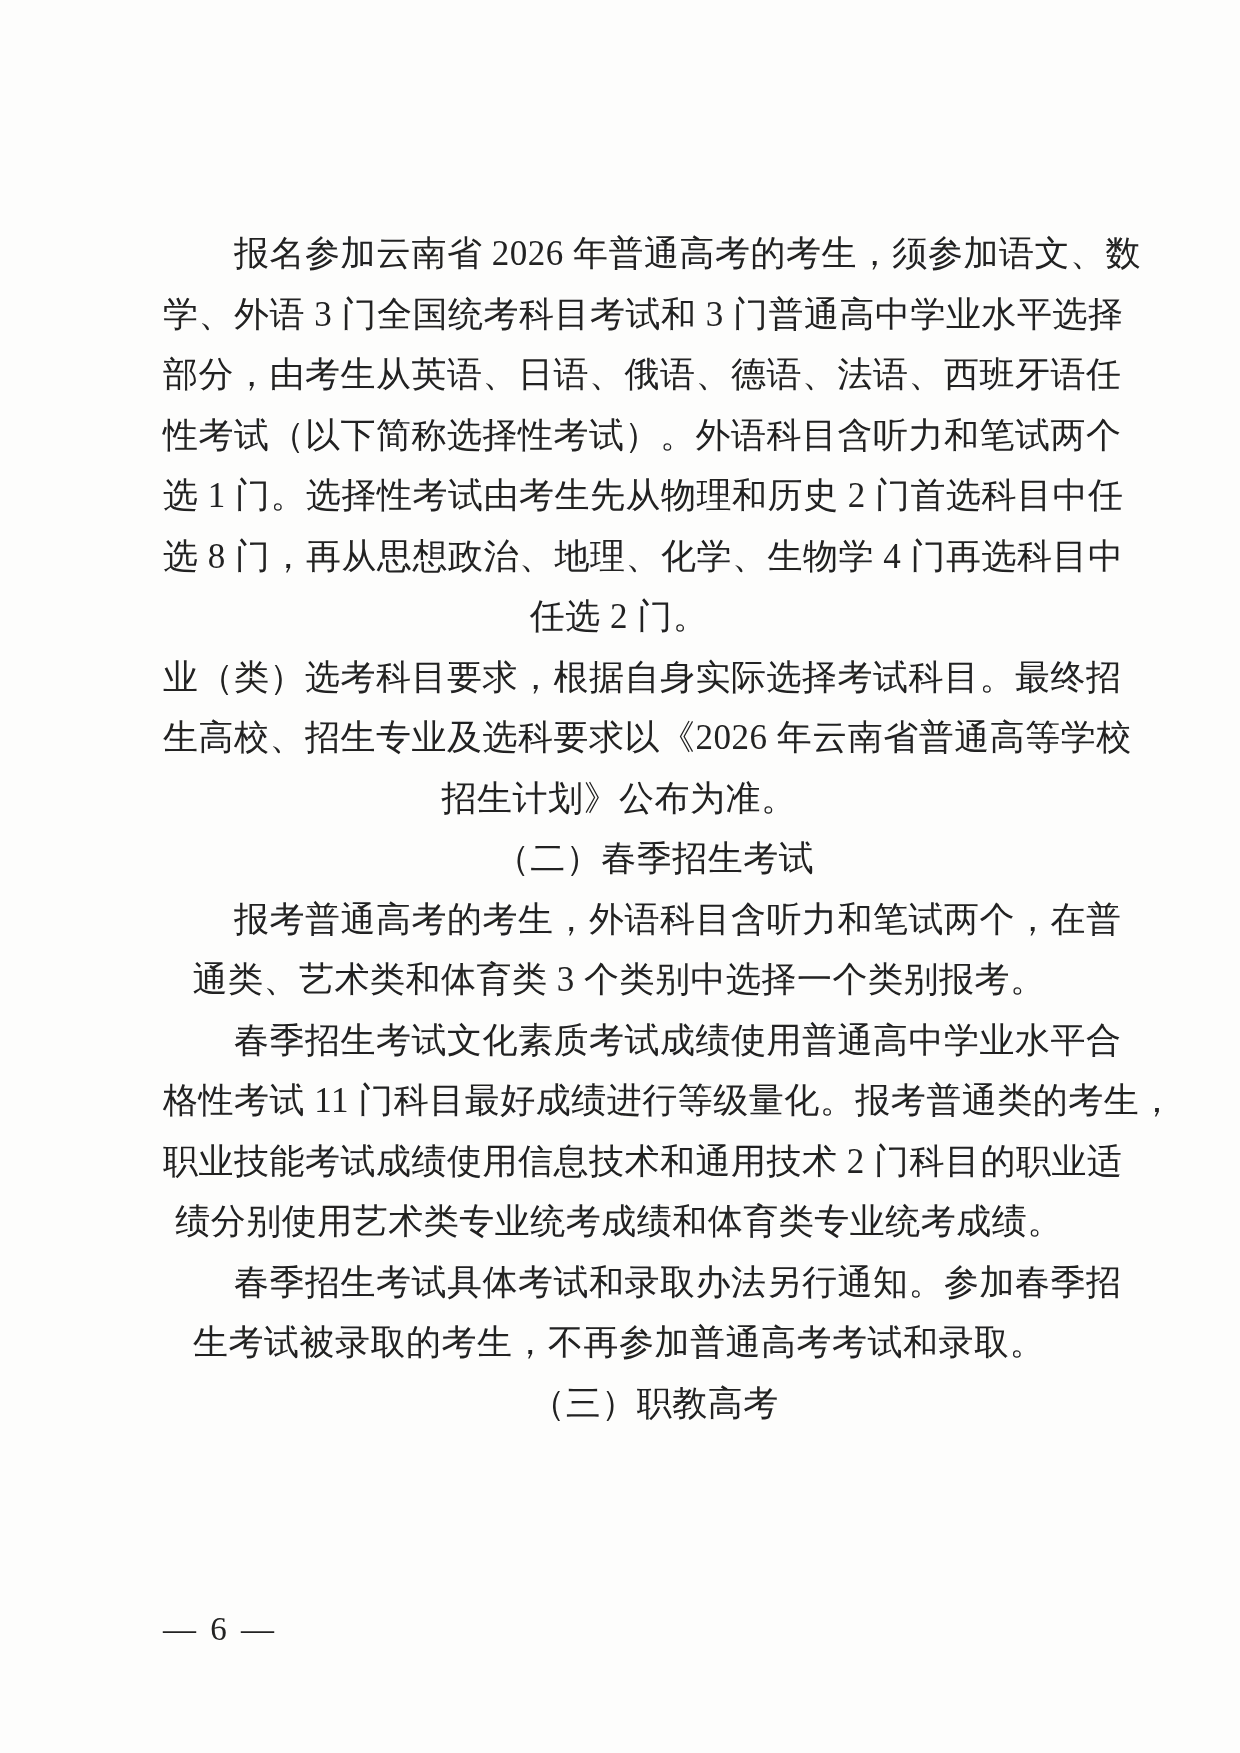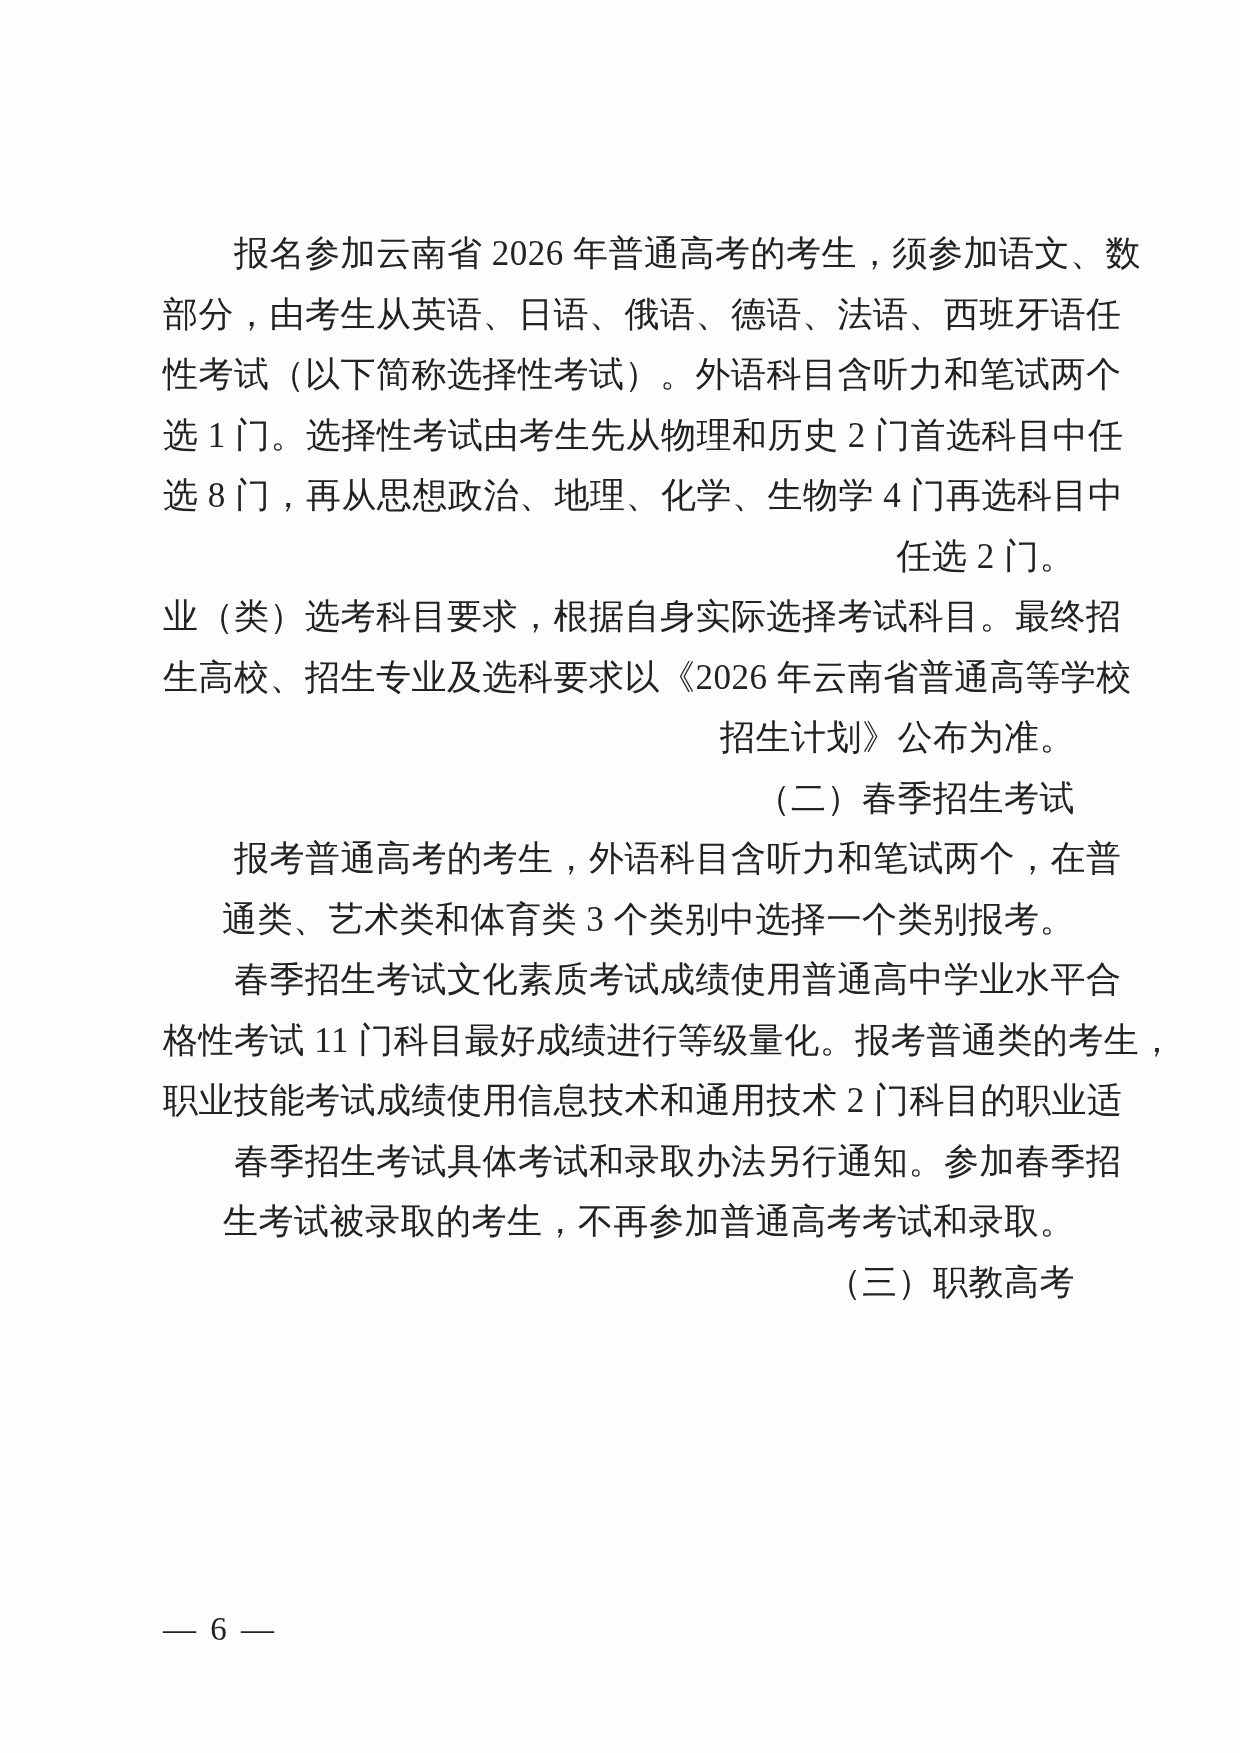--- a/index.html
+++ b/index.html
@@ -23,21 +23,21 @@
   }
   .block {
     margin: 0;
   }
   .line {
     height: 60.5px;
     line-height: 60.5px;
     font-size: 35px;
     letter-spacing: 0.5px;
     white-space: nowrap;
-    text-align: right;
+    text-align: center;
   }
   .line.first {
     text-indent: 71px;
   }
   .heading .line {
     font-weight: normal;
   }
   .page-footer {
     position: absolute;
     left: 163px;
@@ -48,20 +48,21 @@
     letter-spacing: 3px;
     white-space: nowrap;
   }
 </style>
 </head>
 <body>
 
 <div class="doc-body">
     <div class="block paragraph">
       <div class="line first">报名参加云南省 2026 年普通高考的考生，须参加语文、数</div>
+      <div class="line">学、外语 3 门全国统考科目考试和 3 门普通高中学业水平选择</div>
       <div class="line">部分，由考生从英语、日语、俄语、德语、法语、西班牙语任</div>
       <div class="line">性考试（以下简称选择性考试）。外语科目含听力和笔试两个</div>
       <div class="line">选 1 门。选择性考试由考生先从物理和历史 2 门首选科目中任</div>
       <div class="line">选 8 门，再从思想政治、地理、化学、生物学 4 门再选科目中</div>
       <div class="line">任选 2 门。</div>
     </div>
     <div class="block paragraph">
       <div class="line">业（类）选考科目要求，根据自身实际选择考试科目。最终招</div>
       <div class="line">生高校、招生专业及选科要求以《2026 年云南省普通高等学校</div>
       <div class="line">招生计划》公布为准。</div>
@@ -70,20 +71,21 @@
       <div class="line first">（二）春季招生考试</div>
     </div>
     <div class="block paragraph">
       <div class="line first">报考普通高考的考生，外语科目含听力和笔试两个，在普</div>
       <div class="line">通类、艺术类和体育类 3 个类别中选择一个类别报考。</div>
     </div>
     <div class="block paragraph">
       <div class="line first">春季招生考试文化素质考试成绩使用普通高中学业水平合</div>
       <div class="line">格性考试 11 门科目最好成绩进行等级量化。报考普通类的考生，</div>
       <div class="line">职业技能考试成绩使用信息技术和通用技术 2 门科目的职业适</div>
+      <div class="line">绩分别使用艺术类专业统考成绩和体育类专业统考成绩。</div>
     </div>
     <div class="block paragraph">
       <div class="line first">春季招生考试具体考试和录取办法另行通知。参加春季招</div>
       <div class="line">生考试被录取的考生，不再参加普通高考考试和录取。</div>
     </div>
     <div class="block heading">
       <div class="line first">（三）职教高考</div>
     </div>
   </div>
 

